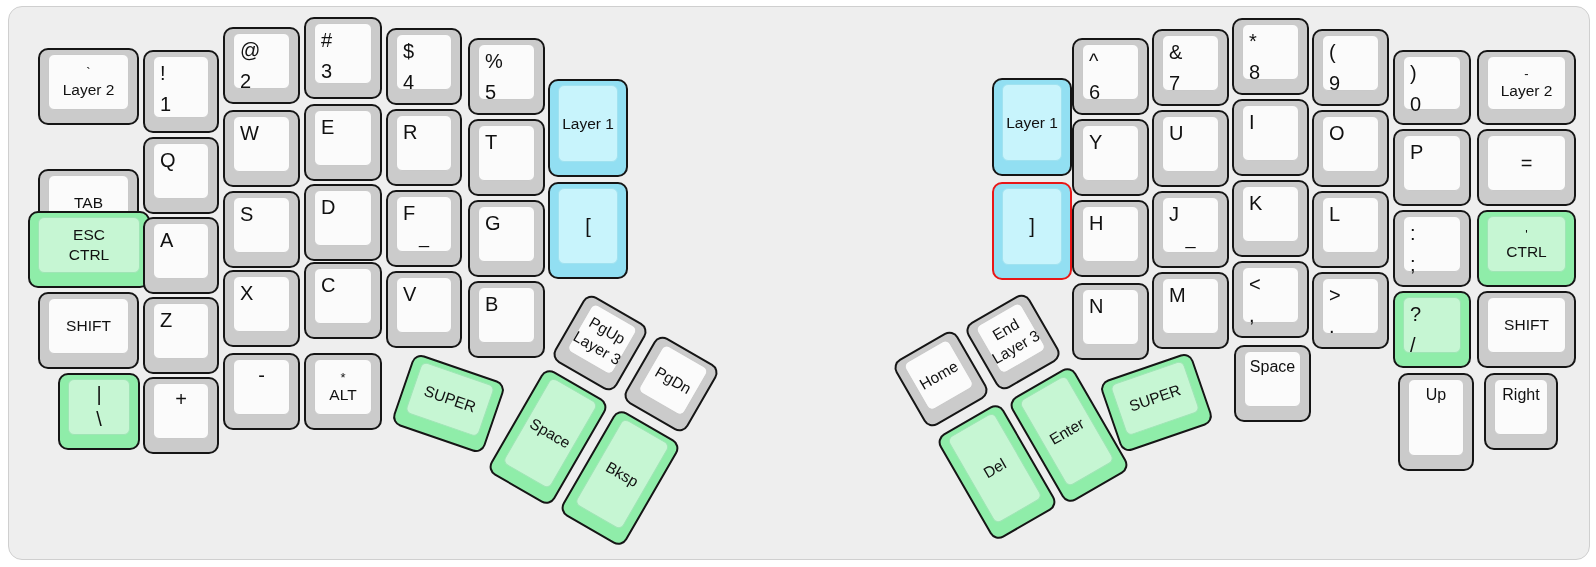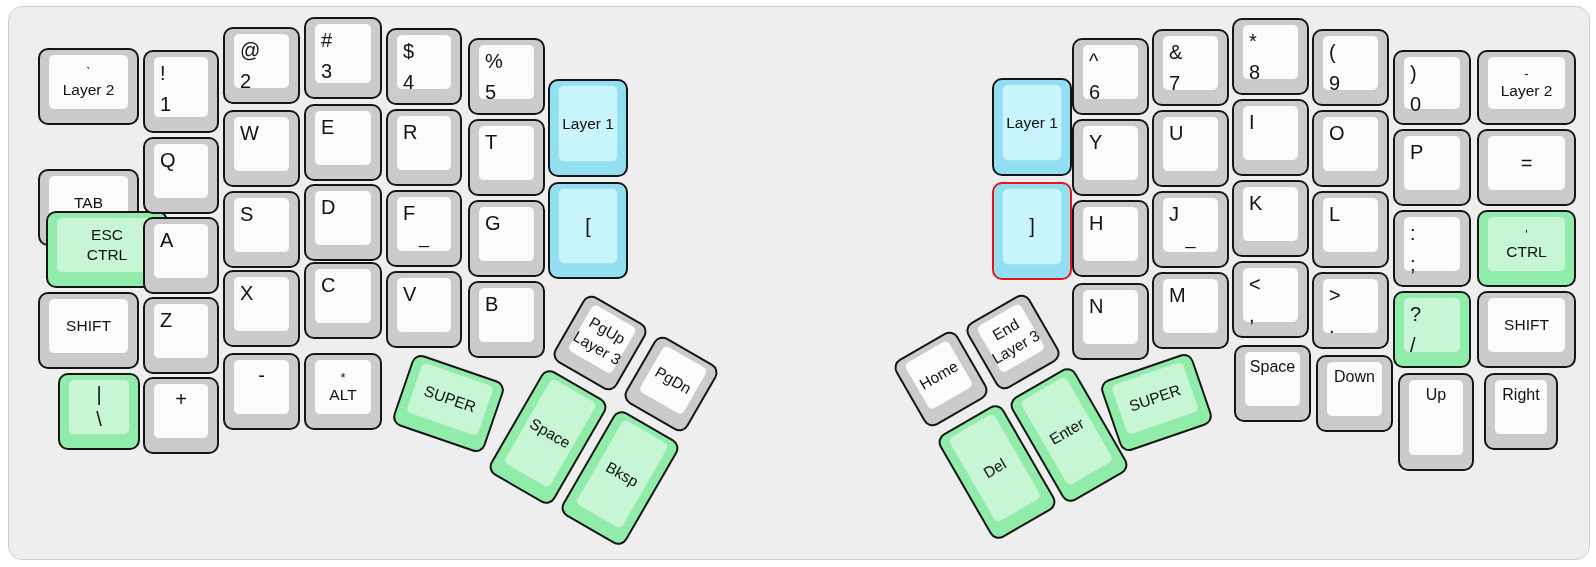--- a/index.html
+++ b/index.html
@@ -58,21 +58,21 @@
           </div>
         </div>
       </div>
       <div class="key gray" style="left: 38px; top: 129px; width: 101px; height: 77px; margin-top: 40px;">
         <div class="cap">
           <div class="labels c">
             <div class="ln">TAB</div>
           </div>
         </div>
       </div>
-      <div class="key green" style="left: 46px; top: 211px; width: 122px; height: 77px;">
+      <div class="key green" style="left: 28px; top: 211px; width: 122px; height: 77px;">
         <div class="cap">
           <div class="labels c">
             <div class="ln">ESC</div>
             <div class="ln">CTRL</div>
           </div>
         </div>
       </div>
       <div class="key gray" style="left: 38px; top: 292px; width: 101px; height: 77px;">
         <div class="cap">
           <div class="labels c">
@@ -400,27 +400,20 @@
           <div class="labels tl">
             <div class="ln">L</div>
           </div>
         </div>
       </div>
       <div class="key gray" style="left: 1312px; top: 272px; width: 77px; height: 77px;">
         <div class="cap">
           <div class="labels tl">
             <div class="ln">&gt;</div>
             <div class="ln">.</div>
-          </div>
-        </div>
-      </div>
-      <div class="key gray" style="left: 1316px; top: 355px; width: 77px; height: 77px;">
-        <div class="cap">
-          <div class="labels tc">
-            <div class="ln">Down</div>
           </div>
         </div>
       </div>
       <div class="key gray" style="left: 1393px; top: 50px; width: 78px; height: 75px;">
         <div class="cap">
           <div class="labels tl">
             <div class="ln">)</div>
             <div class="ln">0</div>
           </div>
         </div>

